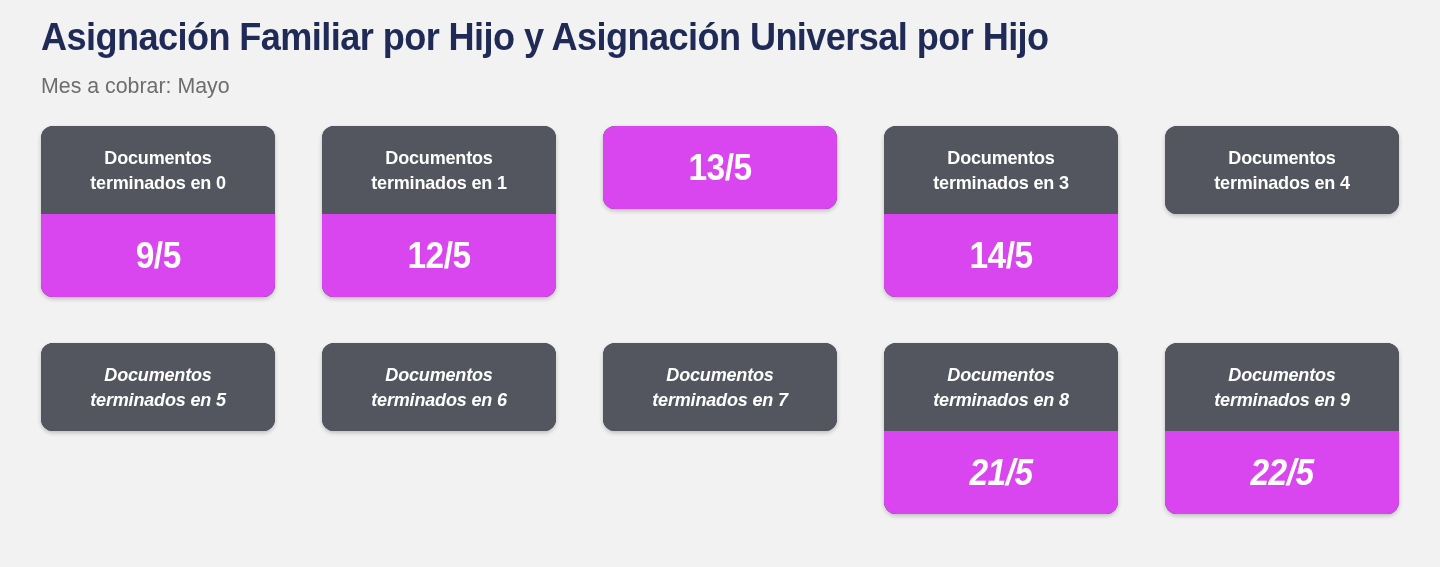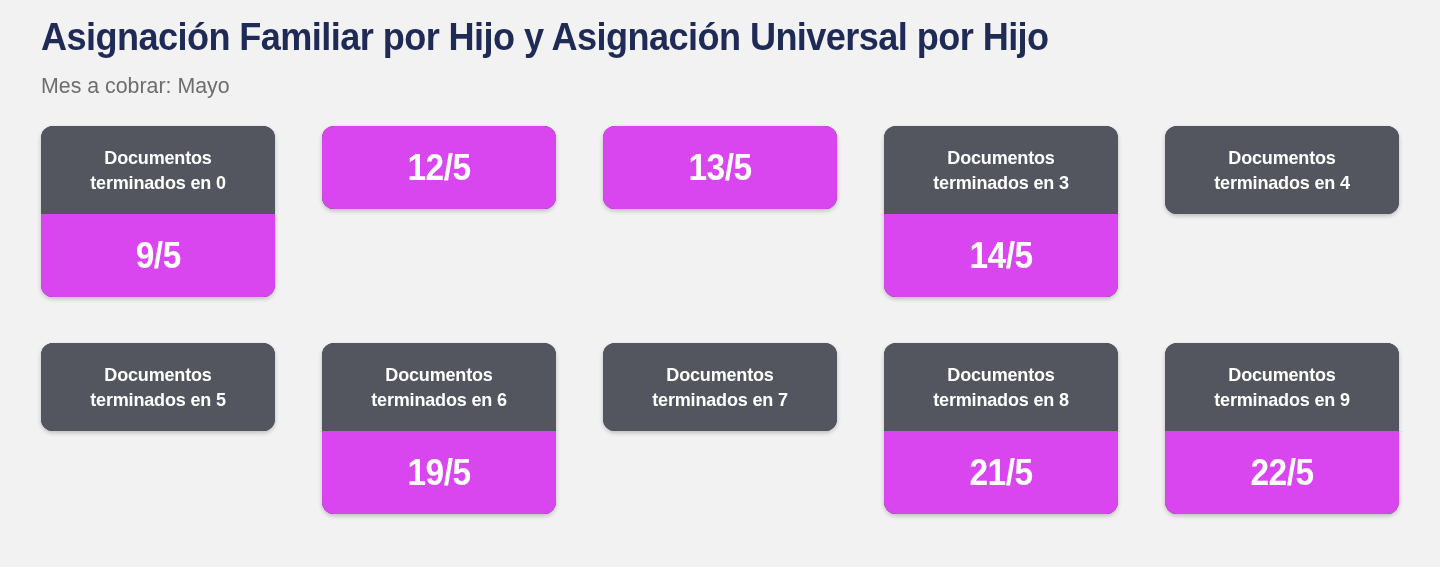--- a/index.html
+++ b/index.html
@@ -57,20 +57,21 @@
   }
 
   .card-row {
     display: flex;
     justify-content: space-between;
     align-items: flex-start;
   }
 
   .card-row + .card-row {
     margin-top: 46px;
+    font-style: italic;
   }
 
   .card {
     width: 234px;
     border-radius: 12px;
     overflow: hidden;
     box-shadow: 0 2px 4px rgba(0,0,0,0.22);
     background: #2a2f55;
   }
 
@@ -129,20 +130,23 @@
     <div class="card-row">
       <div class="card">
         <div class="card-header">
           <span class="card-header-text">Documentos terminados en 0</span>
         </div>
         <div class="card-body">
           <span class="card-date">9/5</span>
         </div>
       </div>
       <div class="card">
+        <div class="card-header">
+          <span class="card-header-text">Documentos terminados en 1</span>
+        </div>
         <div class="card-body">
           <span class="card-date">12/5</span>
         </div>
       </div>
       <div class="card">
         <div class="card-body">
           <span class="card-date">13/5</span>
         </div>
       </div>
       <div class="card">
@@ -162,23 +166,20 @@
 
     <div class="card-row">
       <div class="card">
         <div class="card-header">
           <span class="card-header-text">Documentos terminados en 5</span>
         </div>
       </div>
       <div class="card">
         <div class="card-header">
           <span class="card-header-text">Documentos terminados en 6</span>
-        </div>
-        <div class="card-body">
-          <span class="card-date">19/5</span>
         </div>
       </div>
       <div class="card">
         <div class="card-header">
           <span class="card-header-text">Documentos terminados en 7</span>
         </div>
       </div>
       <div class="card">
         <div class="card-header">
           <span class="card-header-text">Documentos terminados en 8</span>

